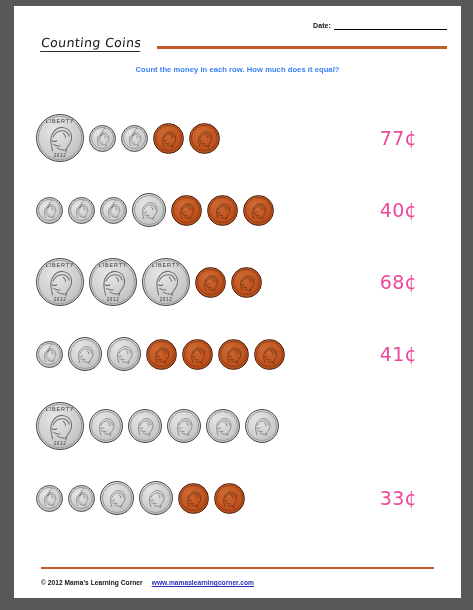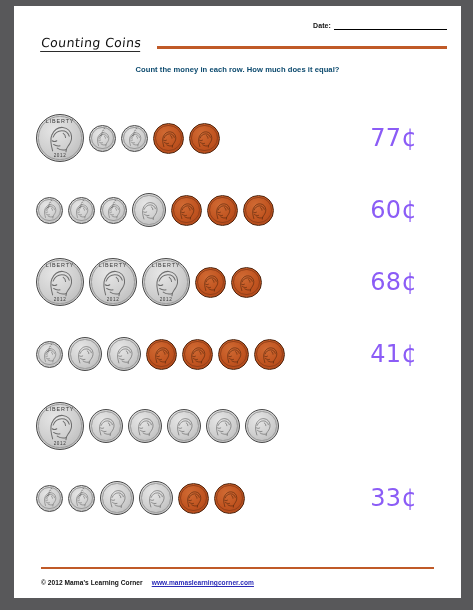--- a/index.html
+++ b/index.html
@@ -76,21 +76,21 @@
     height: 2.6px;
     background: #c05a28;
   }
 
   .instructions {
     position: absolute;
     left: 0;
     right: 0;
     top: 58px;
     text-align: center;
-    color: #0c4a6e;
+    color: #3b82f6;
   }
   .instructions div {
     font-size: 7.6px;
     font-weight: bold;
     line-height: 12px;
     letter-spacing: .05px;
   }
 
   
   .rows {
@@ -113,22 +113,22 @@
     gap: 5px;
   }
   .answer {
     position: absolute;
     right: 44px;
     top: 0;
     height: 72px;
     display: flex;
     align-items: center;
     font-family: "DejaVu Sans", sans-serif;
-    font-size: 24px;
-    color: #8b5cf6;
+    font-size: 19px;
+    color: #ec4899;
     letter-spacing: .3px;
   }
 
   
   .coin {
     position: relative;
     border-radius: 50%;
     box-sizing: border-box;
     flex: none;
     overflow: hidden;
@@ -394,21 +394,21 @@
                 <path d="M34 78 C30 64 28 54 32 44 C36 33 46 26 56 27 C67 28 74 36 75 46 C76 55 72 62 68 67 C65 71 63 75 63 80"></path>
                 <path d="M35 48 C38 40 45 34 54 34 C62 34 68 39 70 46"></path>
                 <path d="M33 56 C36 58 40 58 43 56"></path>
                 <path d="M36 64 C40 67 45 68 50 67"></path>
                 <path d="M57 40 C60 42 62 45 62 49"></path>
                 <path d="M44 72 C50 76 58 77 64 75"></path>
               </g>
             </svg>
           </div>
         </div>
-        <div class="answer">60¢</div>
+        <div class="answer">40¢</div>
       </div>
       <div class="prob-row">
         <div class="coin-strip">
           <div class="coin quarter silver">
             <div class="rim"></div>
             <svg viewBox="0 0 100 100" width="100%" height="100%">
               <g fill="none" stroke="#6d6d6d" stroke-width="2.2" stroke-linecap="round" stroke-linejoin="round">
                 <path d="M34 78 C30 64 28 54 32 44 C36 33 46 26 56 27 C67 28 74 36 75 46 C76 55 72 62 68 67 C65 71 63 75 63 80"></path>
                 <path d="M35 48 C38 40 45 34 54 34 C62 34 68 39 70 46"></path>
                 <path d="M33 56 C36 58 40 58 43 56"></path>

